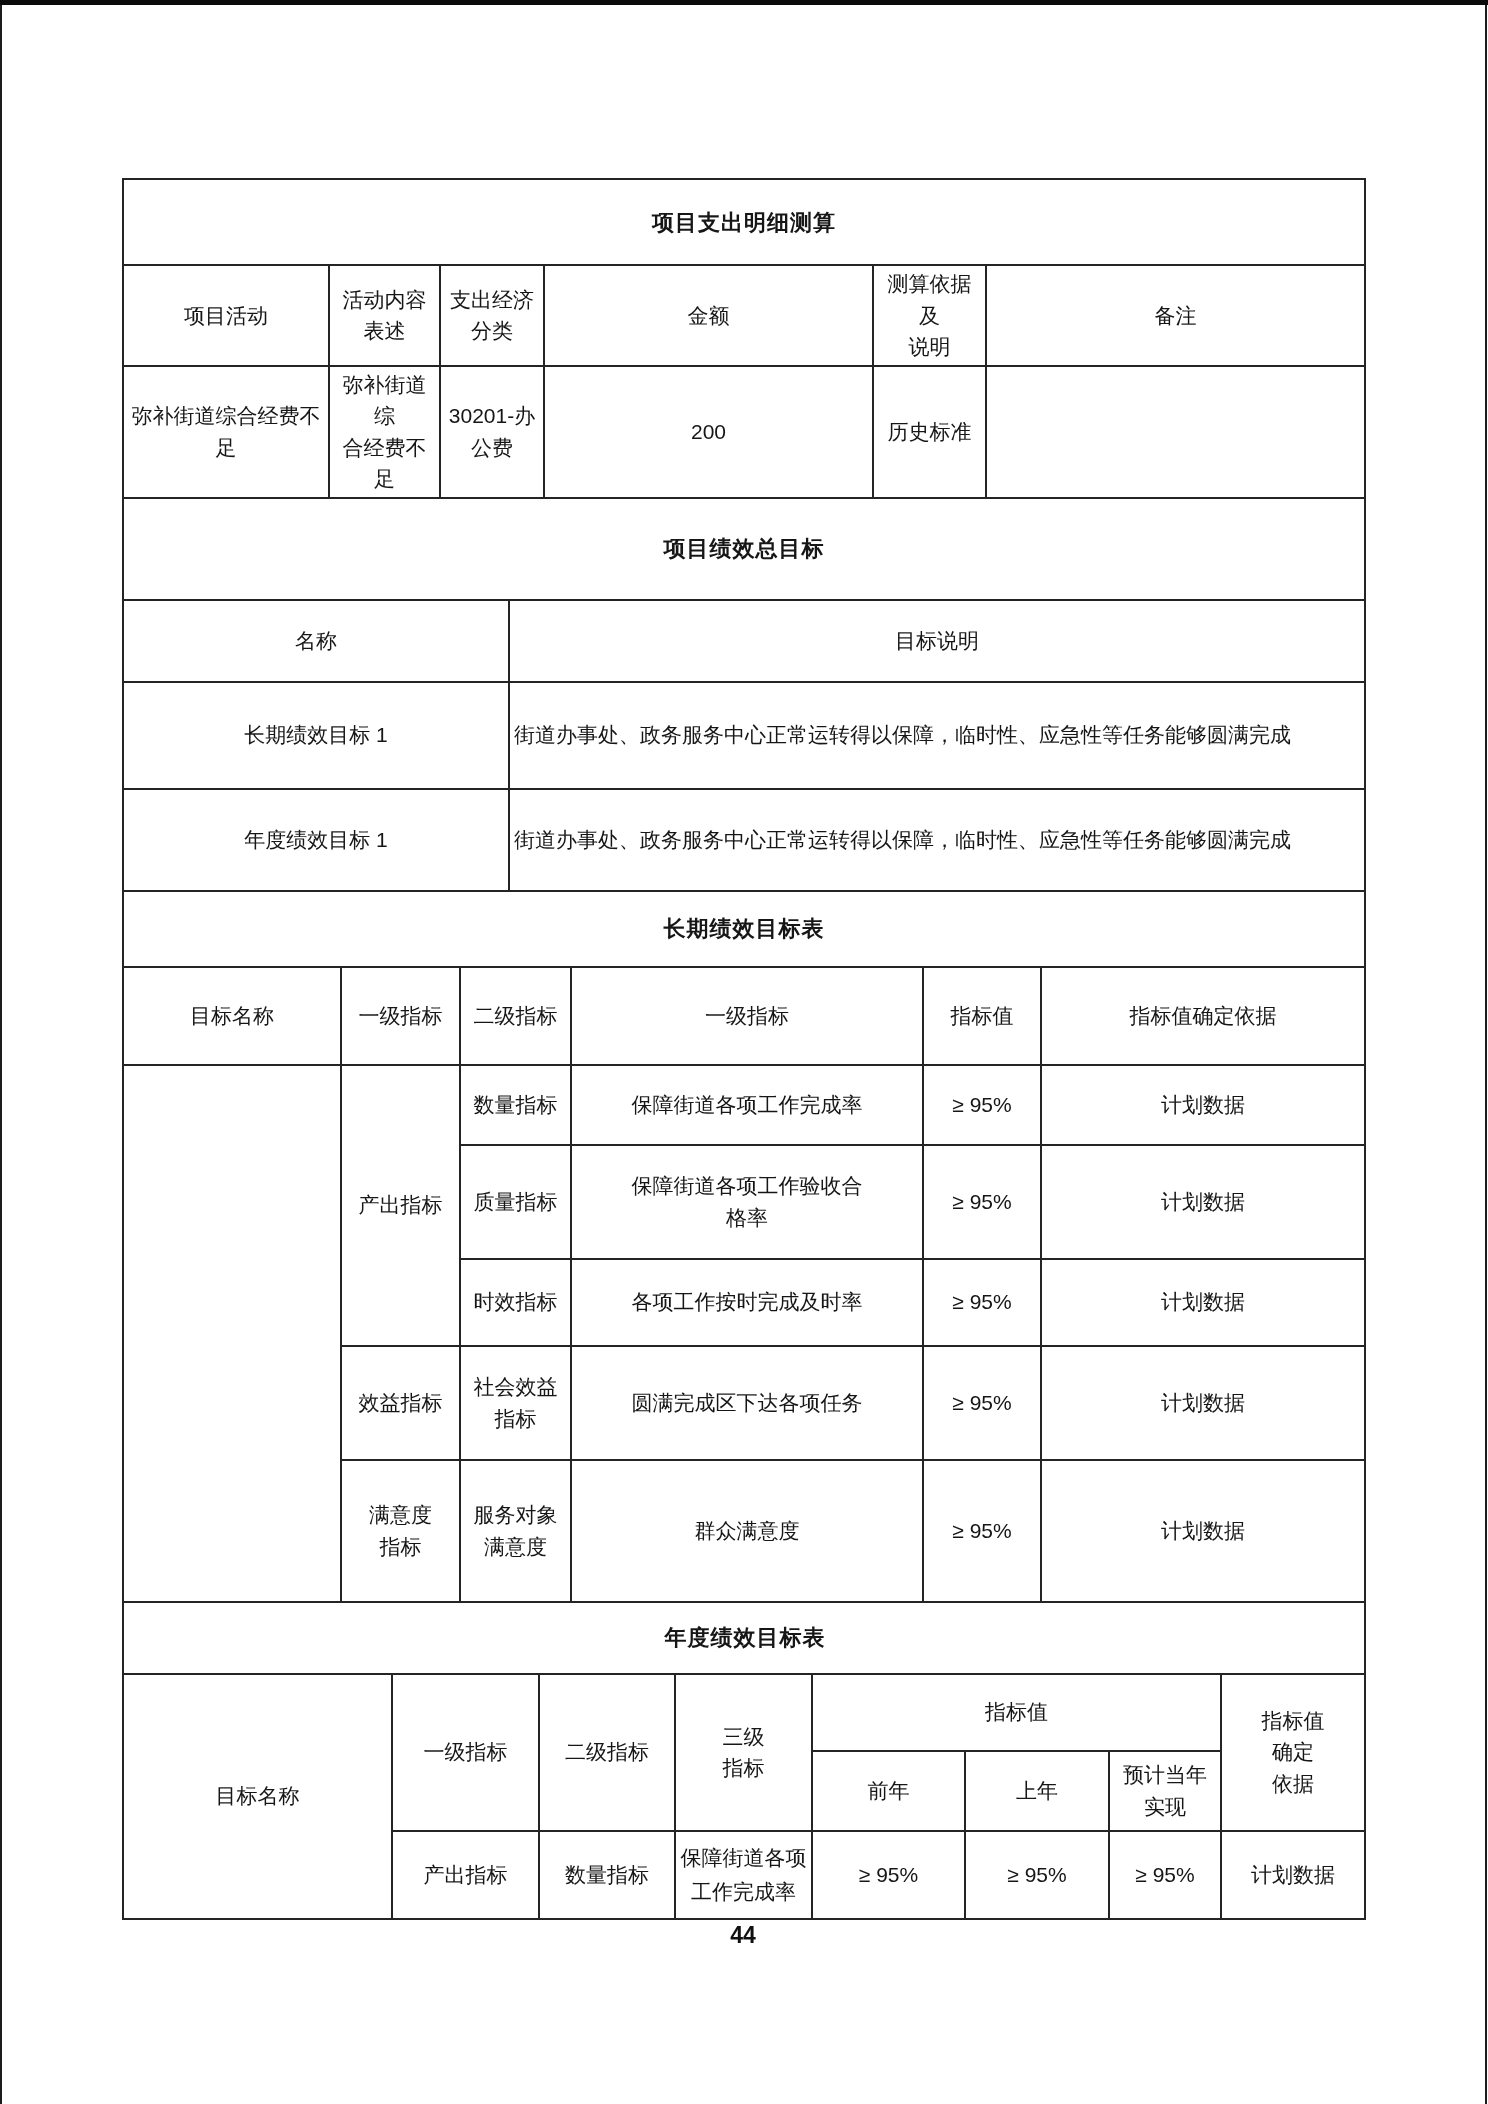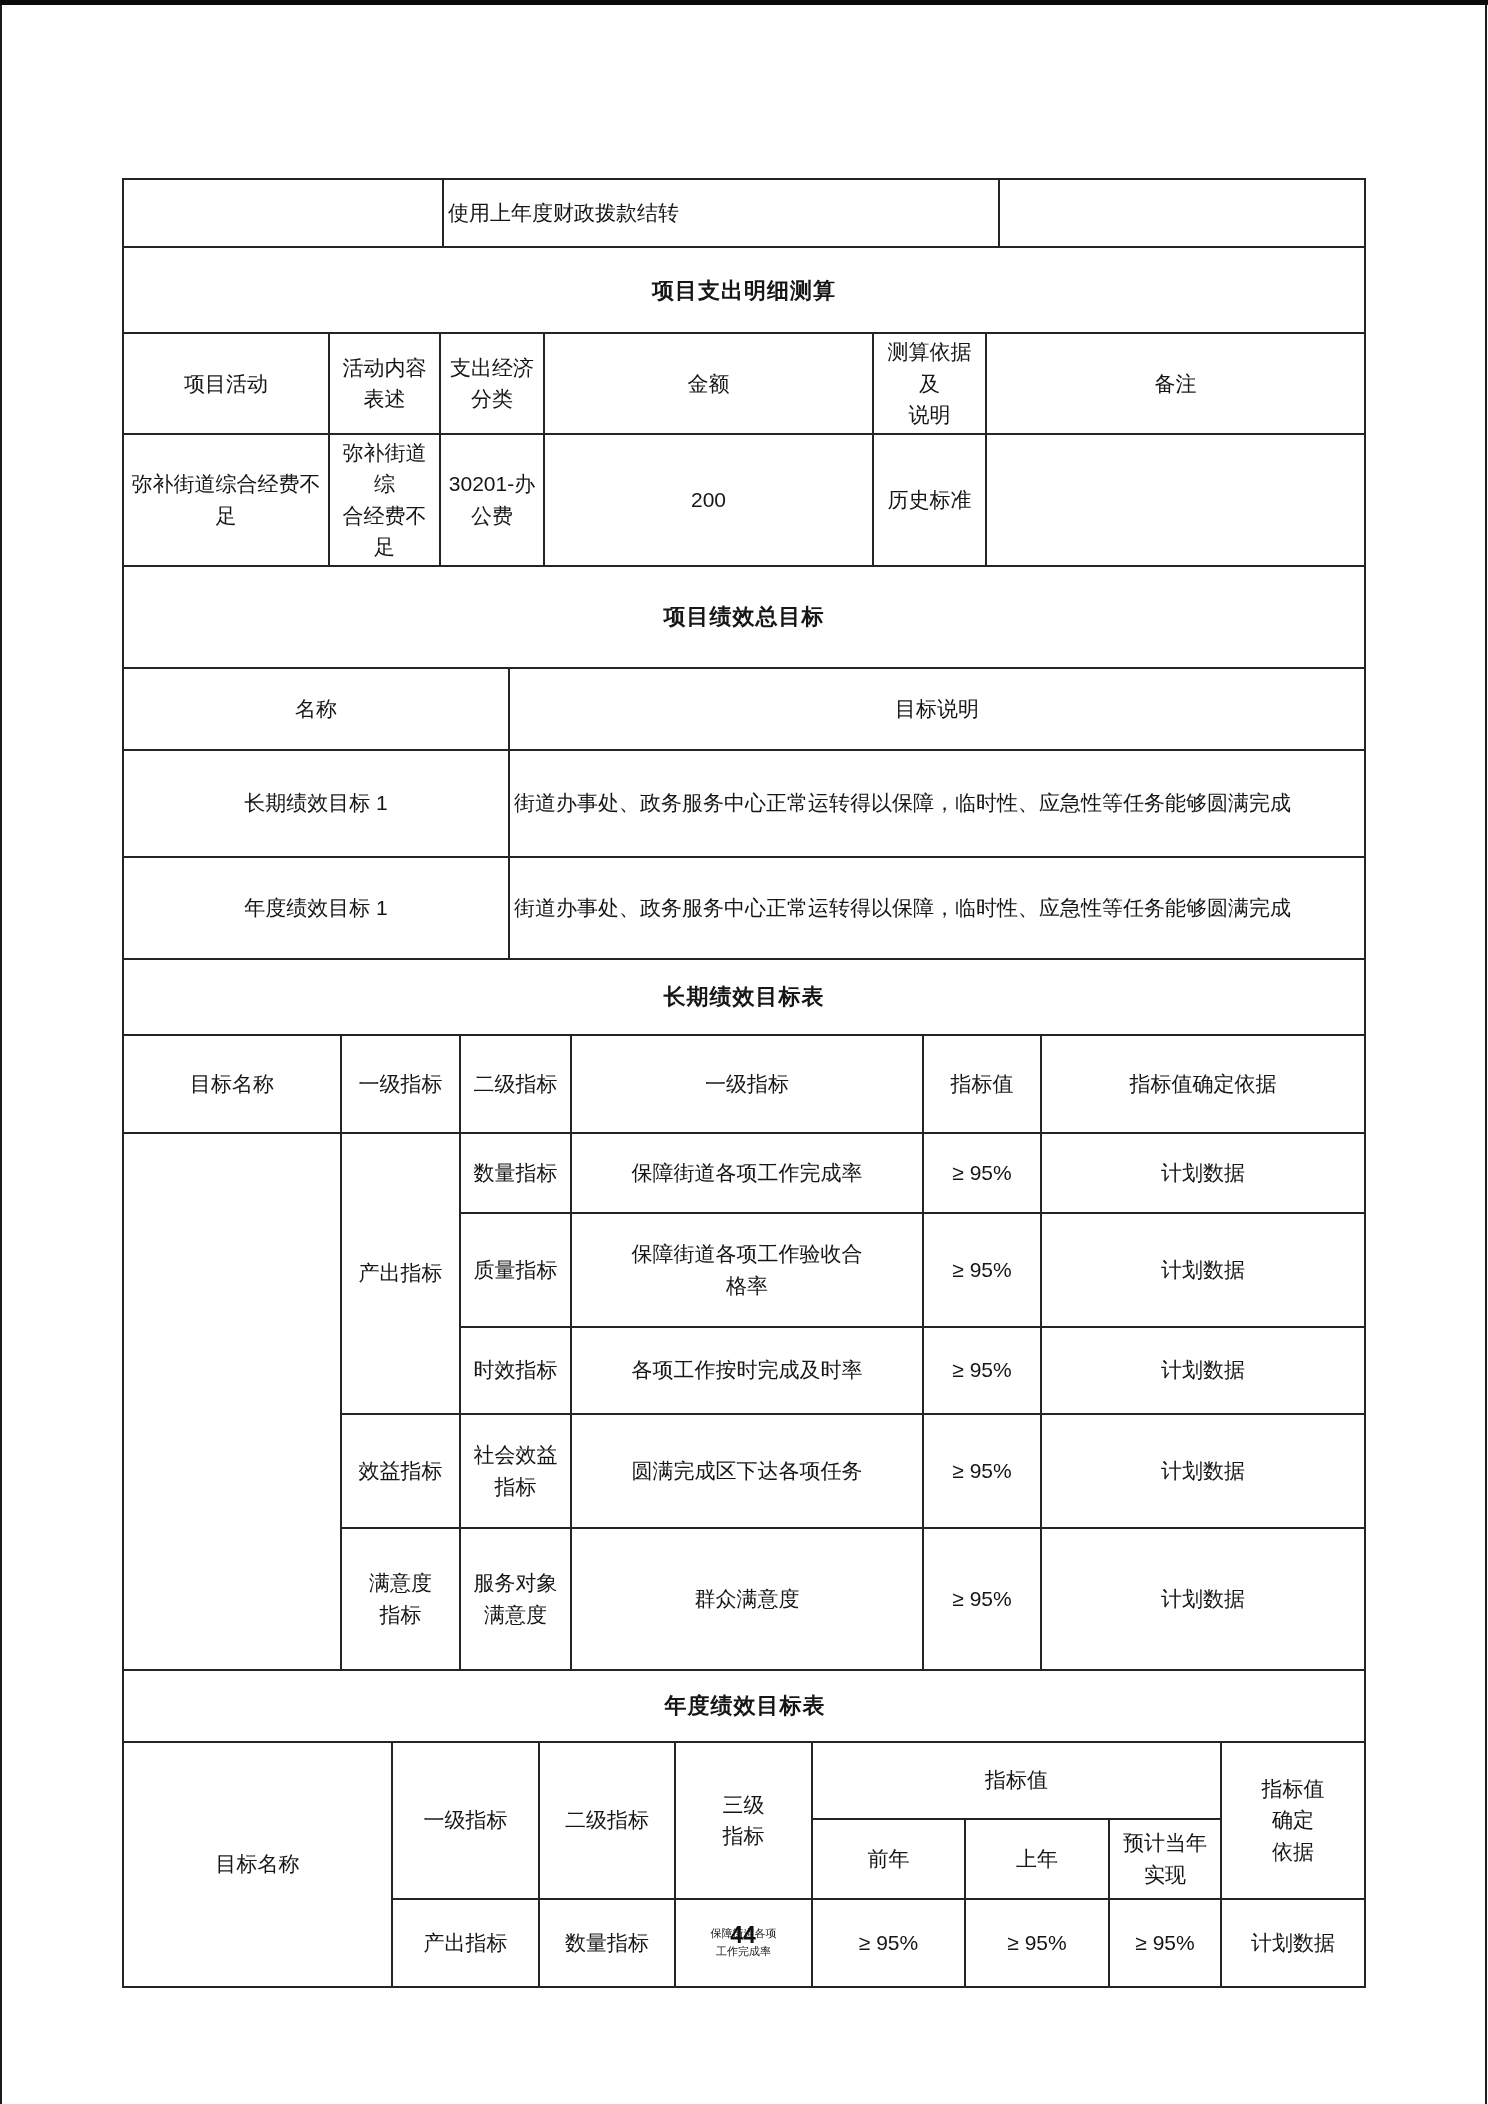--- a/index.html
+++ b/index.html
@@ -20,21 +20,21 @@
     border:2px solid #242424;
     text-align:center; vertical-align:middle;
     padding:2px 4px;
     font-size:21px; line-height:1.5;
     white-space:pre-line;
     overflow:hidden;
     word-break:break-all;
   }
   td.left { text-align:left; padding-left:4px; padding-right:8px; }
   td.title { font-weight:bold; font-size:22px; letter-spacing:1px; }
-  td.small { font-size:11px; line-height:1.6; }
+  td.small { font-size:21px; line-height:1.6; }
 
   tr.h66  td { height:62px; }
   tr.h84  td { height:80px; }
   tr.h92  td { height:88px; }
   tr.h100 td { height:96px; }
   tr.h80  td { height:76px; }
   tr.h105 td { height:101px; }
   tr.h74  td { height:70px; }
   tr.h96  td { height:92px; }
   tr.h78  td { height:74px; }
@@ -53,34 +53,20 @@
 </head>
 <body>
 
 <div class="page">
   <div class="scan-top"></div>
   <div class="scan-left"></div>
   <div class="scan-right"></div>
 
   <div class="tables">
 
-    <table>
-      <colgroup>
-          <col style="width:320px">
-          <col style="width:556px">
-          <col style="width:366px">
-        </colgroup>
-      <tbody>
-          <tr class="h66">
-        <td></td>
-        <td class="left">使用上年度财政拨款结转</td>
-        <td></td>
-      </tr>
-    </tbody>
-      </table>
 
     <table>
       <colgroup>
           <col style="width:206px">
           <col style="width:111px">
           <col style="width:104px">
           <col style="width:329px">
           <col style="width:113px">
           <col style="width:379px">
         </colgroup>

